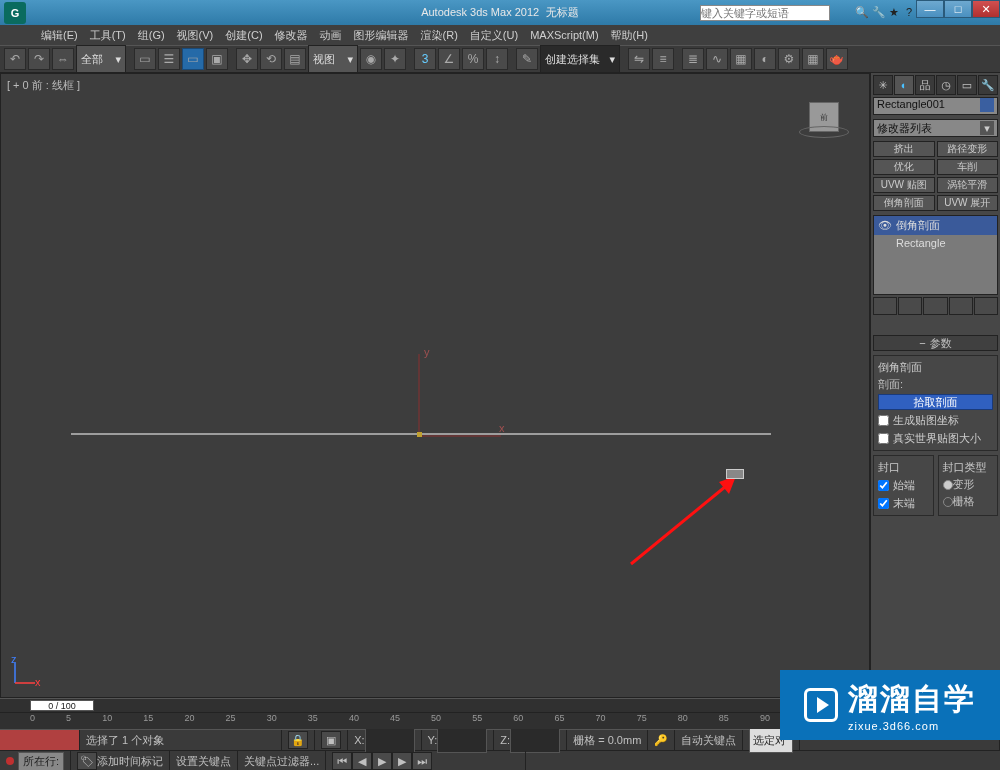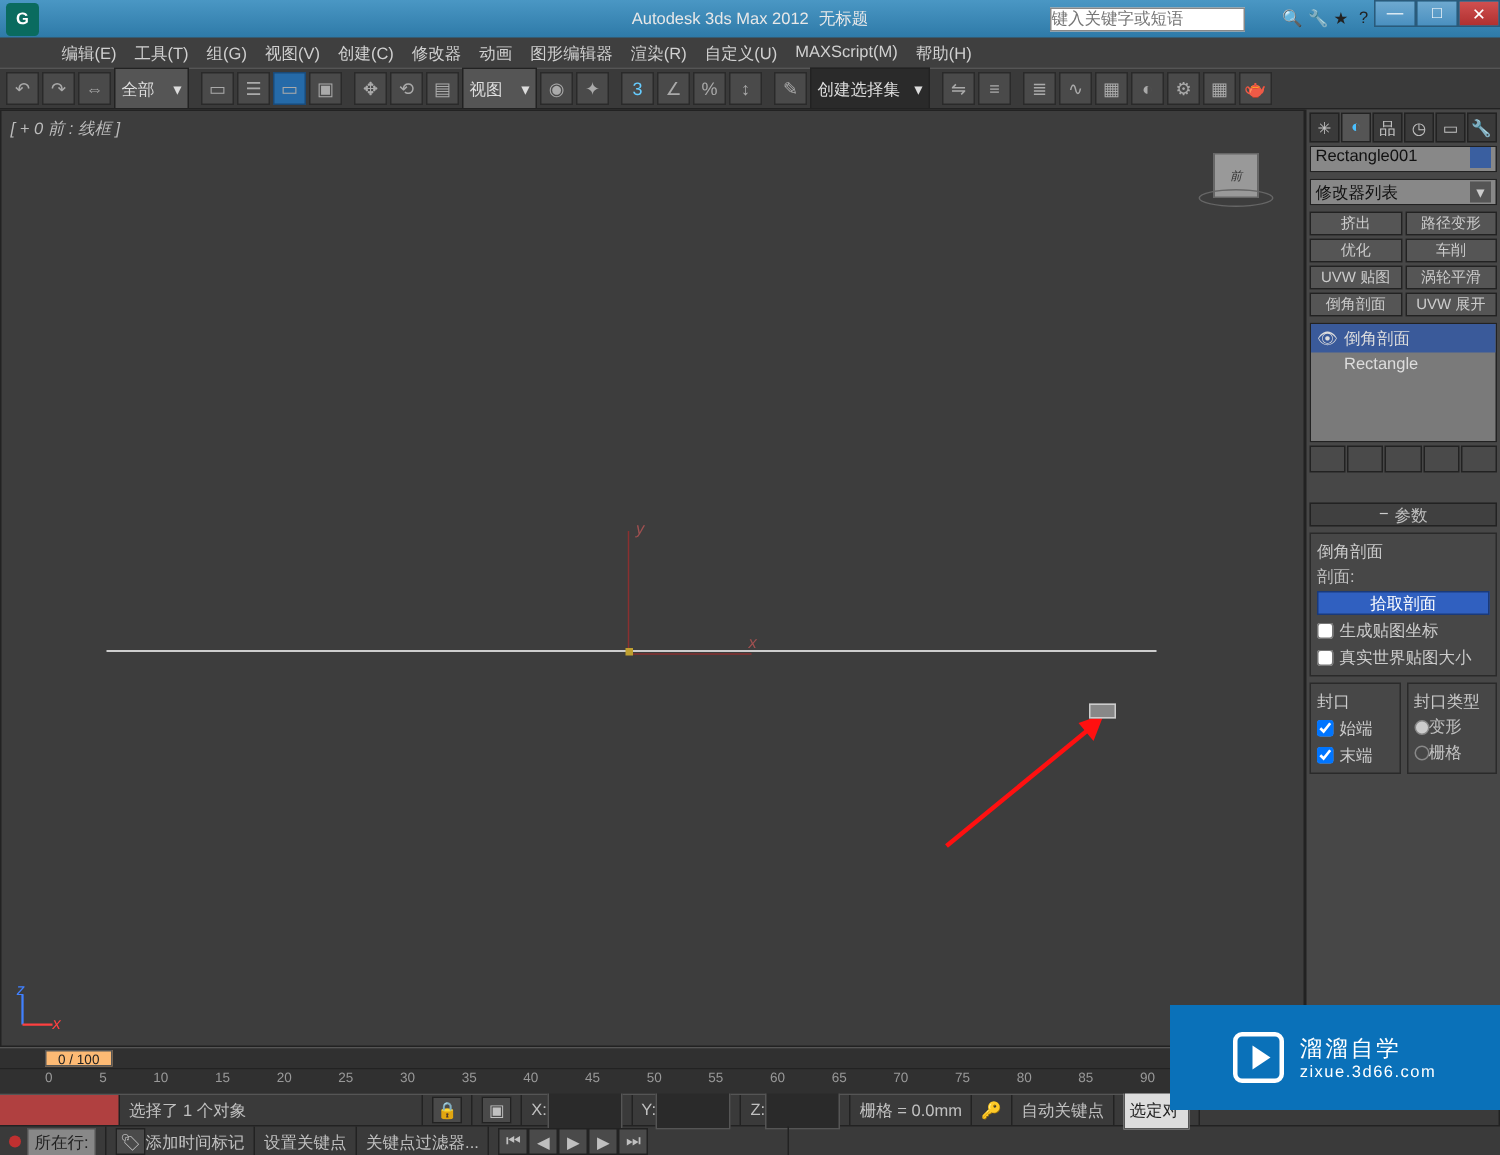--- a/index.html
+++ b/index.html
@@ -23,21 +23,21 @@
 
 .toolbar { height: 28px; background: #3a3a3a; border-top:1px solid #555; border-bottom:1px solid #222; display:flex; align-items:center; padding:0 4px; gap:2px;}
 .tb-btn { width:22px; height:22px; background:#4a4a4a; border:1px solid #2a2a2a; display:flex;align-items:center;justify-content:center; color:#aaa; font-size:12px;}
 .tb-btn.active{ background:#256aa8; border-color:#1a4a78;}
 .tb-sep{ width:4px;}
 .tb-combo{ height:28px; background:#555; border:1px solid #222; color:#ddd; padding:0 4px; display:flex;align-items:center; min-width:50px;}
 .tb-combo.dark{background:#2a2a2a;}
 
 
 .main { position:absolute; top:73px; bottom:72px; left:0; right:0; display:flex;}
-.viewport-area{ flex:1; background:#3d3d3d; position:relative; border:1px solid #222;font-style:italic;}
+.viewport-area{ flex:1; background:#3d3d3d; position:relative; border:1px solid #222;}
 .viewport-label{ position:absolute; top:4px; left:6px; color:#bbb;}
 .viewcube{ position:absolute; top:20px; right:20px; width:50px; height:50px;}
 .viewcube .cube{width:30px;height:30px;background:#999;border:1px solid #666;position:absolute;top:8px;left:10px;display:flex;align-items:center;justify-content:center;color:#333;font-size:8px;}
 .viewcube .ring{width:50px;height:12px;border:1px solid #666;border-radius:50%;position:absolute;bottom:6px;}
 
 
 .vp-svg{position:absolute;top:0;left:0;width:100%;height:100%;}
 .cursor-icon{position:absolute;top:395px;left:725px;width:18px;height:10px;border:1px solid #ccc;background:#888;}
 
 
@@ -69,38 +69,38 @@
 .radio .dot.on{background:#ccc;}
 .spinner-row{display:flex;align-items:center;gap:4px;margin-top:3px;}
 .spinner{height:14px;background:#2a2a2a;border:1px solid #555;color:#ccc;padding:0 3px;flex:1;}
 .spinner-btns{width:12px;height:14px;background:#555;border:1px solid #222;}
 .half{display:flex;gap:4px;}
 .half>div{flex:1;}
 
 
 .bottom{position:absolute;bottom:0;left:0;right:0;height:72px;background:#3a3a3a;border-top:1px solid #555;}
 .timeslider{height:14px;background:#303030;border-bottom:1px solid #222;position:relative;}
-.timeslider .thumb{position:absolute;left:30px;top:1px;width:45px;height:11px;background:#fdba74;border:1px solid #555;display:flex;align-items:center;justify-content:center;color:#222;font-size:9px;}
+.timeslider .thumb{position:absolute;left:30px;top:1px;width:64px;height:11px;background:#ffffff;border:1px solid #555;display:flex;align-items:center;justify-content:center;color:#222;font-size:9px;}
 .timeline{height:16px;background:#303030;position:relative;display:flex;align-items:flex-end;padding-left:30px;}
 .timeline .ticks{position:absolute;bottom:0;left:30px;right:230px;height:16px;display:flex;justify-content:space-between;}
 .timeline .ticks span{color:#999;font-size:9px;}
 .statusrow{height:21px;display:flex;align-items:center;border-top:1px solid #555;}
 .statusrow2{height:21px;display:flex;align-items:center;border-top:1px solid #222;}
 .sr-seg{border-right:1px solid #222;padding:0 6px;height:100%;display:flex;align-items:center;}
 .sr-input{background:#2a2a2a;border:1px solid #555;height:14px;color:#ccc;padding:12px 3px;width:50px;}
 .sr-btn{width:20px;height:18px;background:#4a4a4a;border:1px solid #222;display:inline-flex;align-items:center;justify-content:center;}
 .nowplaying{background:#888;color:#222;padding:1px 4px;border:1px solid #555;}
 .red-dot{width:8px;height:8px;background:#c03030;border-radius:50%;display:inline-block;margin-right:4px;}
 
 
 .logo-overlay{position:absolute;right:0;bottom:30px;width:220px;height:70px;background:#0a71b9;display:flex;align-items:center;justify-content:center;gap:10px;}
 .logo-overlay .play{width:34px;height:34px;border:3px solid #fff;border-radius:6px;display:flex;align-items:center;justify-content:center;}
 .logo-overlay .play::after{content:"";border-left:12px solid #fff;border-top:8px solid transparent;border-bottom:8px solid transparent;margin-left:3px;}
 .logo-overlay .txt{color:#fff;}
-.logo-overlay .txt .big{font-size:15px;font-weight:normal;letter-spacing:2px;}
+.logo-overlay .txt .big{font-size:30px;font-weight:bold;letter-spacing:2px;}
 .logo-overlay .txt .small{font-size:11px;letter-spacing:1px;}
 
 
 .tripod{position:absolute;bottom:10px;left:10px;width:30px;height:30px;}
 
 svg text{user-select:none;}
 </style>
 </head>
 <body>
 

